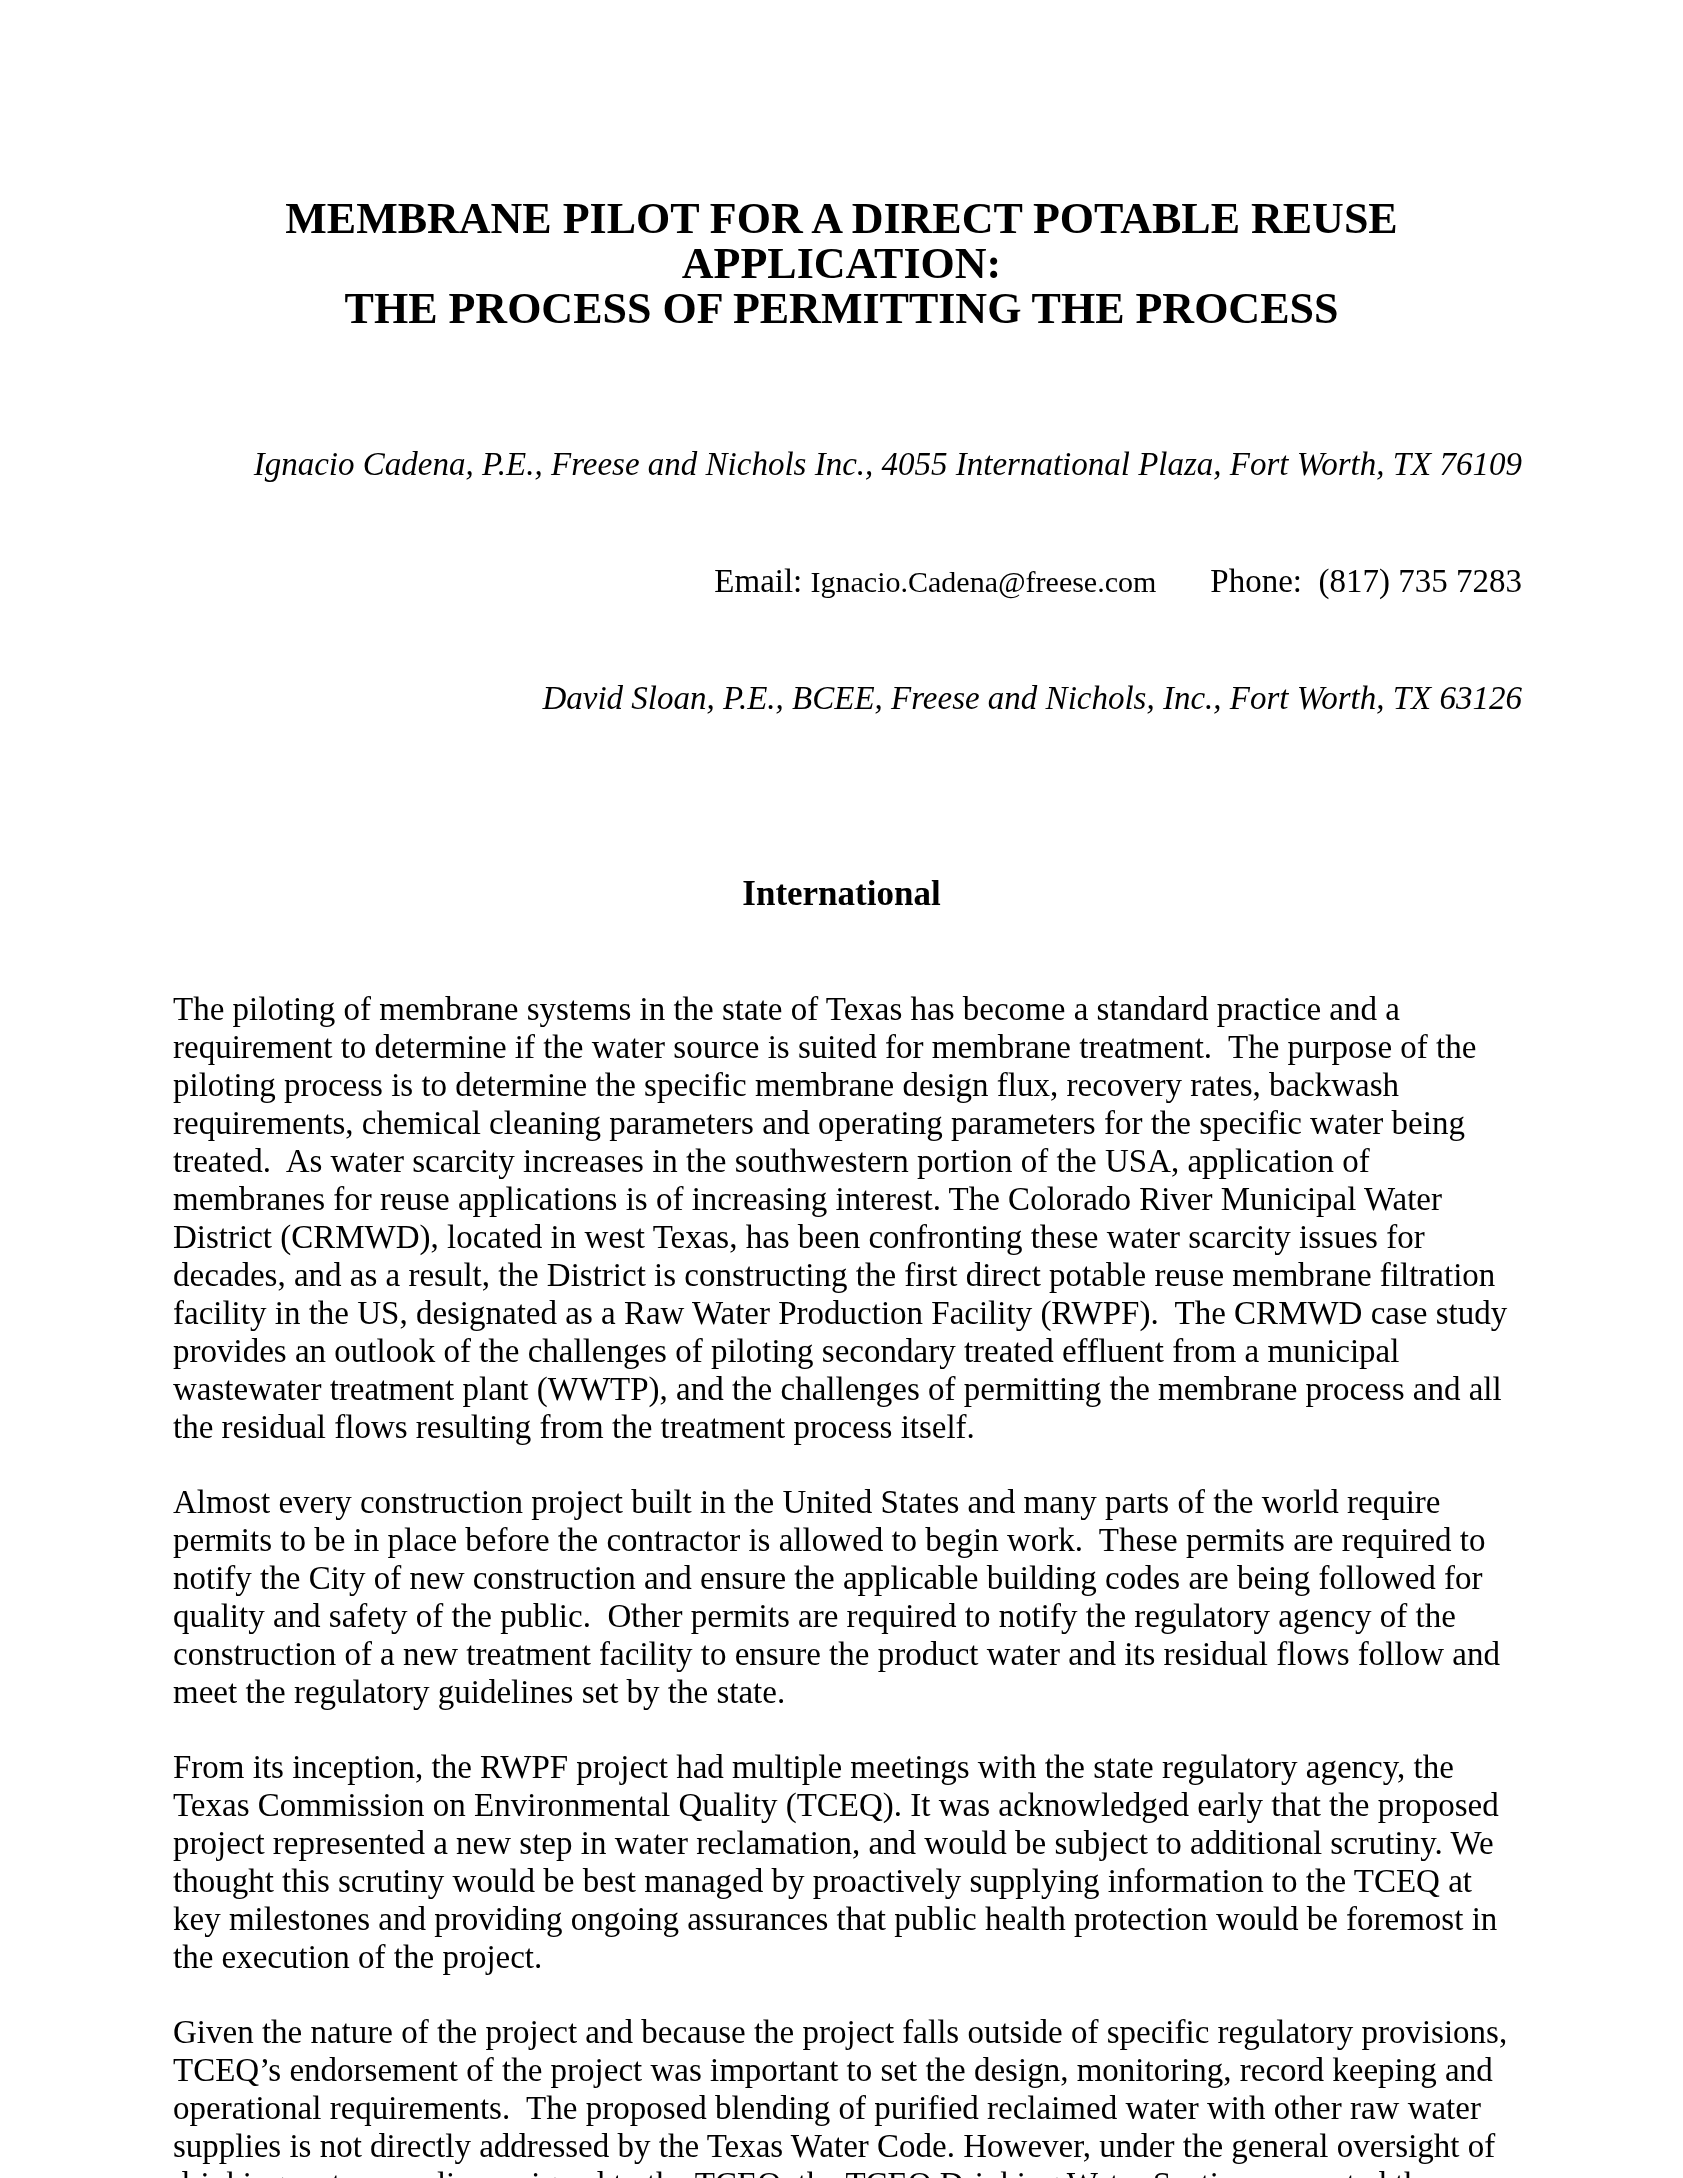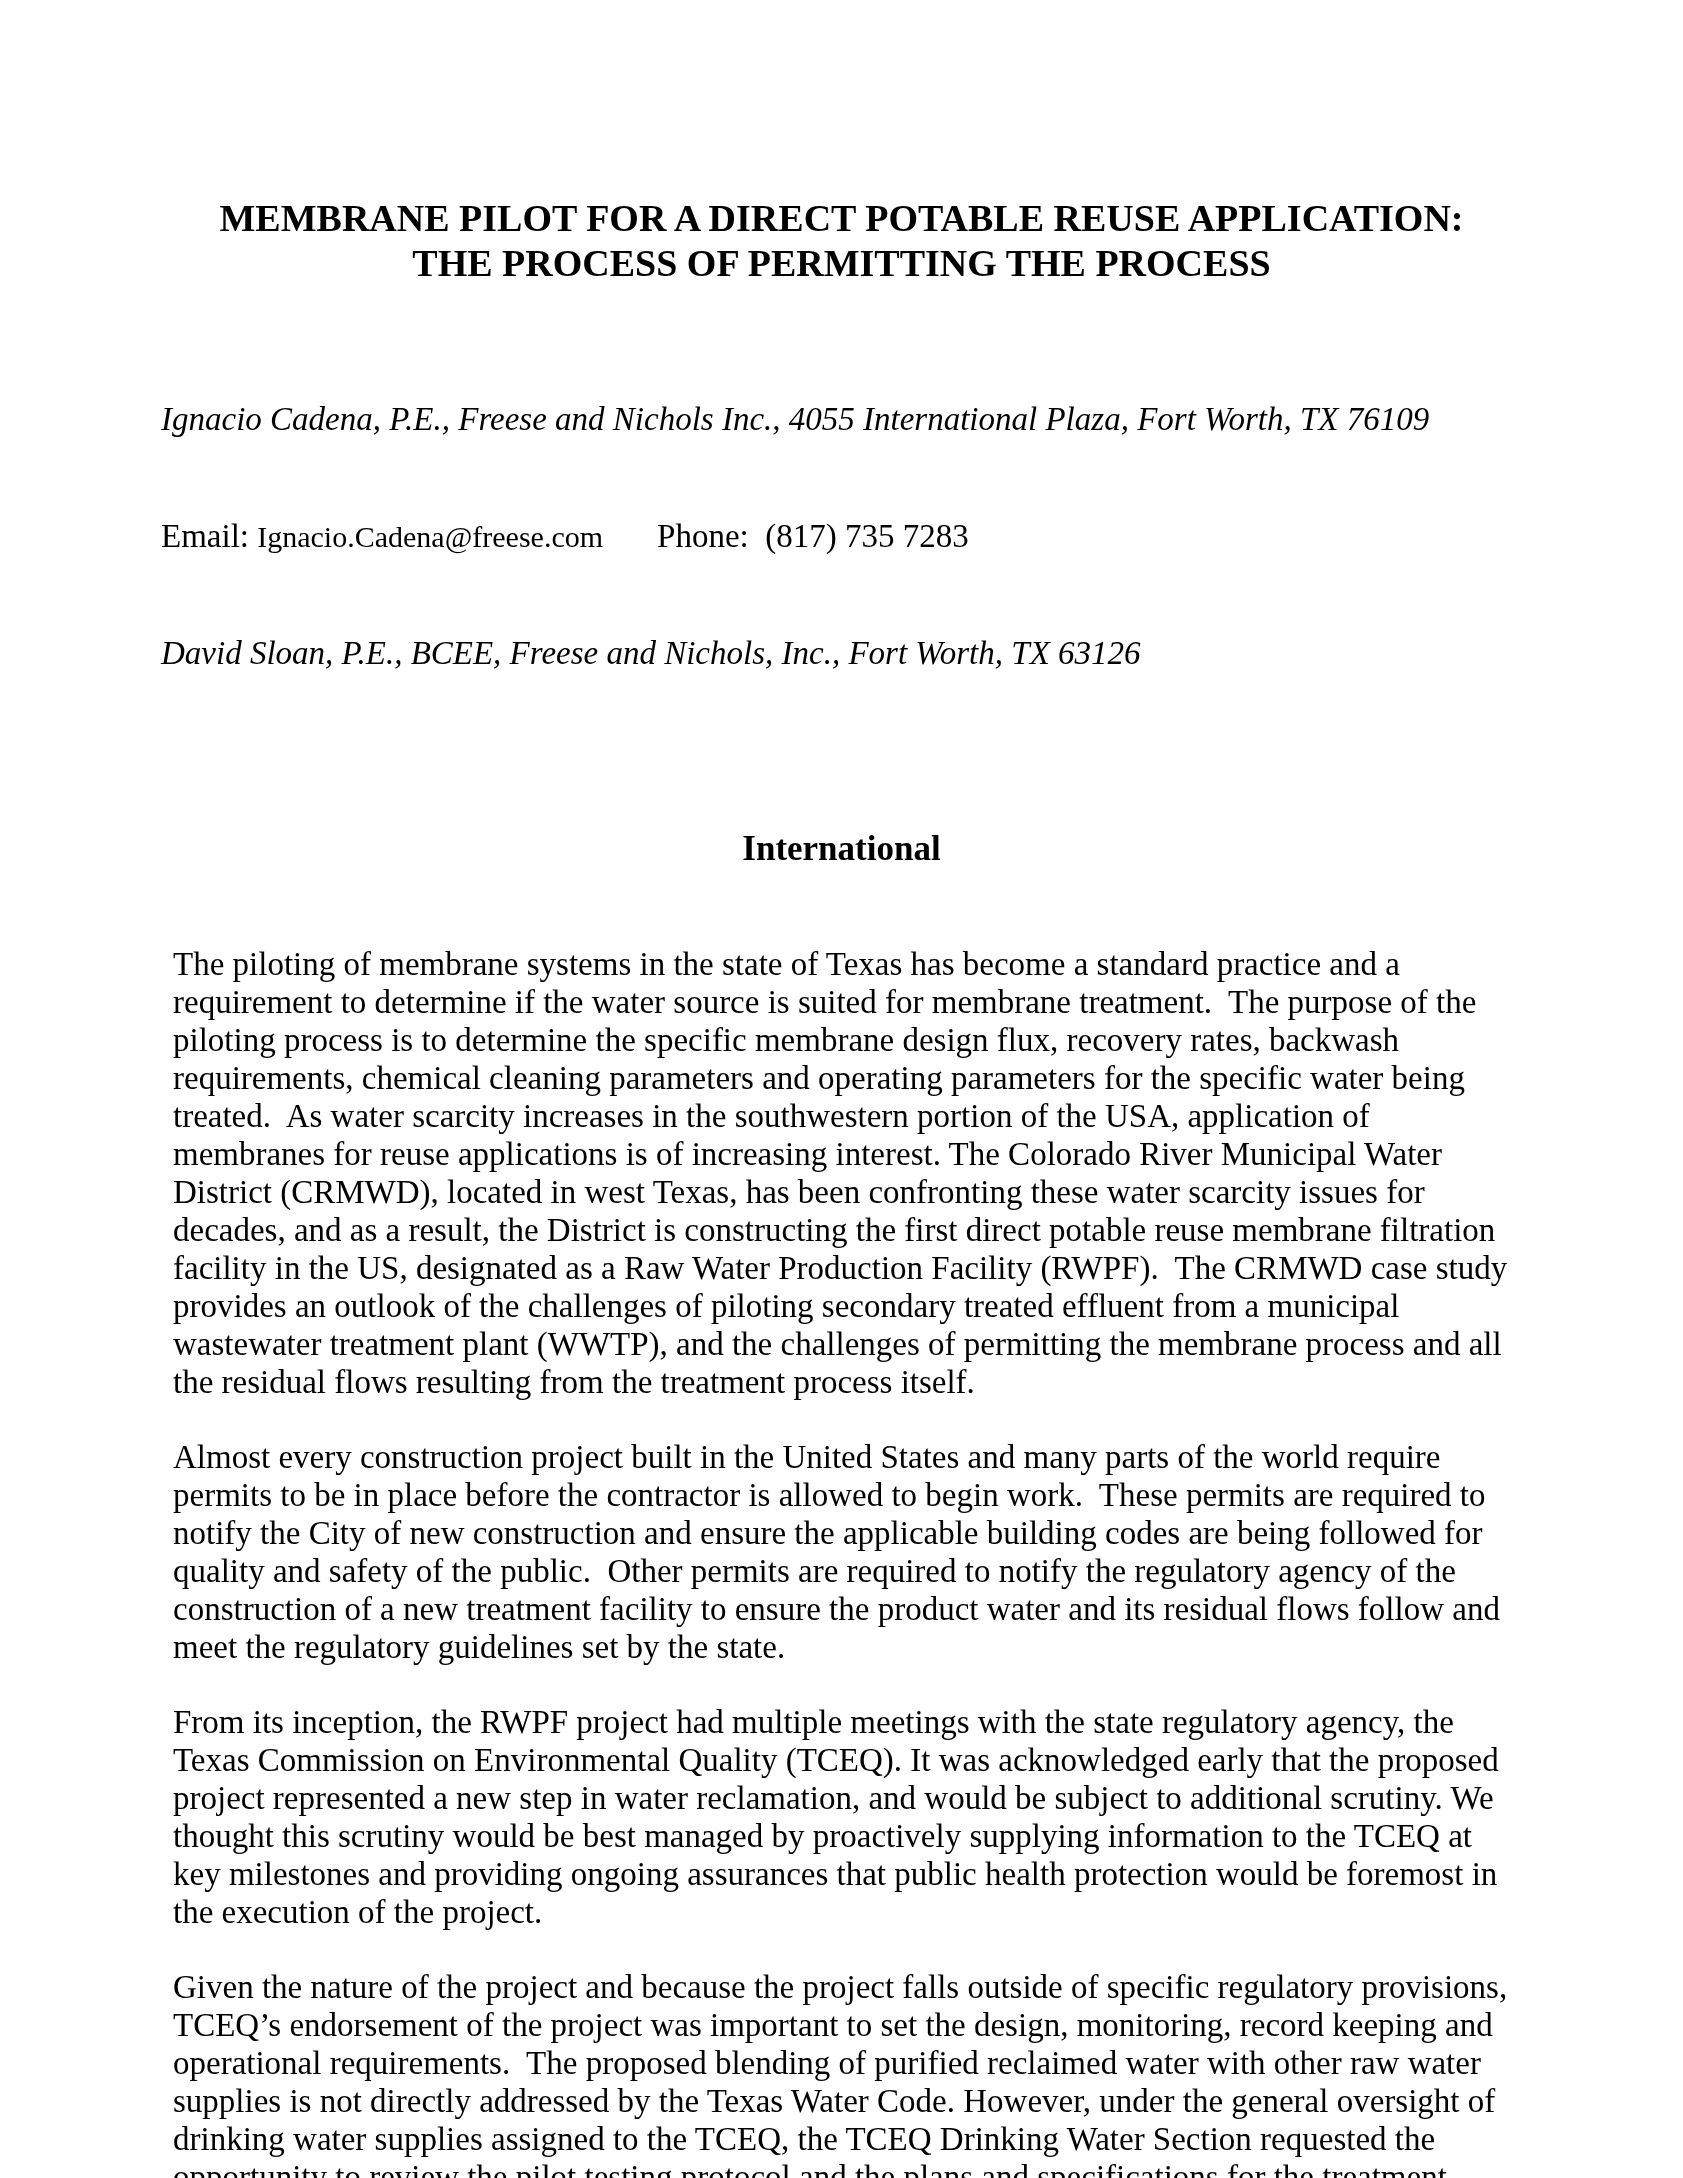--- a/index.html
+++ b/index.html
@@ -17,31 +17,31 @@
     padding-top: 196px;
     font-family: "Liberation Serif", "DejaVu Serif", serif;
     overflow: hidden;
   }
   .content {
     width: 1361px;
     margin: 0 auto;
   }
   .title {
     margin: 0;
-    font-size: 38px;
+    font-size: 44px;
     line-height: 45px;
     font-weight: bold;
     text-align: center;
   }
   .title .tline { display: block; }
   .authors {
     margin-top: 36px;
     font-size: 33px;
     line-height: 39px;
-    text-align: left;
+    text-align: right;
     white-space: pre-wrap;
   }
   .author-line { margin: 0; }
   .italic { font-style: italic; }
   .email {
     font-family: Liberation Serif, serif;
     font-size: 30px;
   }
   .contact-gap {
     display: inline-block;

